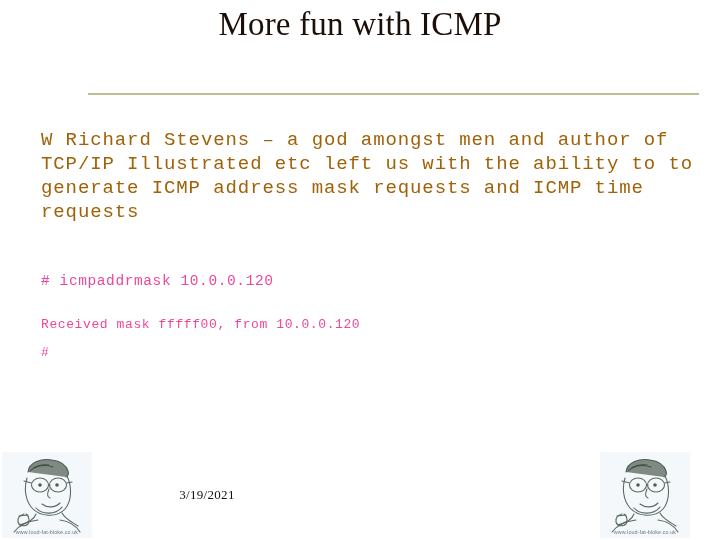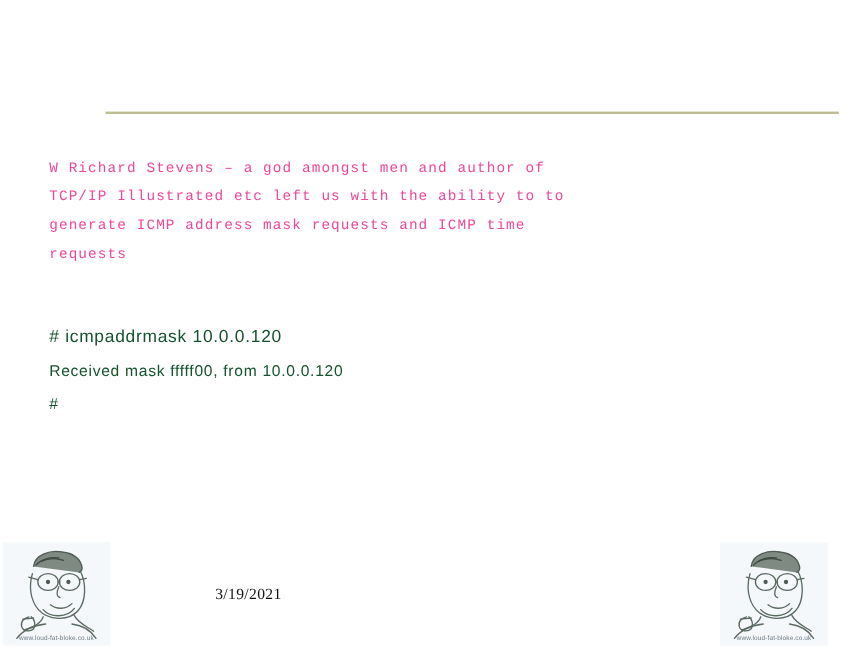--- a/index.html
+++ b/index.html
@@ -50,48 +50,49 @@
     background: #bfbd92;
   }
 
   
   .body-text {
     position: absolute;
     left: 41px;
     top: 128px;
     width: 660px;
     font-family: "Liberation Mono", "DejaVu Sans Mono", monospace;
-    font-size: 12px;
+    font-size: 19px;
     line-height: 24px;
-    color: #ec4899;
+    color: #a16207;
     letter-spacing: 0.9px;
     white-space: pre-wrap;
     word-spacing: 0px;
   }
 
   
   .terminal {
     position: absolute;
     left: 41px;
     top: 268px;
     width: 640px;
   }
   .term-line {
-    font-family: Liberation Sans, sans-serif;
-    color: #14532d;
+    font-family: Liberation Mono, monospace;
+    color: #ec4899;
     white-space: pre;
     letter-spacing: 0.6px;
   }
   .term-line.cmd {
     font-size: 14.5px;
     line-height: 27px;
   }
   .term-line.out {
     font-size: 13px;
     line-height: 28px;
+    margin-top: 16px;
   }
   .term-line.prompt {
     font-size: 13px;
     line-height: 28px;
   }
 
   
   .footer-date {
     position: absolute;
     left: 152px;
@@ -132,20 +133,21 @@
     color: #6d7b86;
     white-space: nowrap;
   }
 </style>
 </head>
 <body>
 
 <div class="slide">
 
   <div class="title-block">
+    <div class="title-line">More fun with ICMP</div>
   </div>
 
   <div class="title-rule"></div>
 
   <div class="body-text">W Richard Stevens – a god amongst men and author of
 TCP/IP Illustrated etc left us with the ability to to
 generate ICMP address mask requests and ICMP time
 requests</div>
 
   <div class="terminal">

